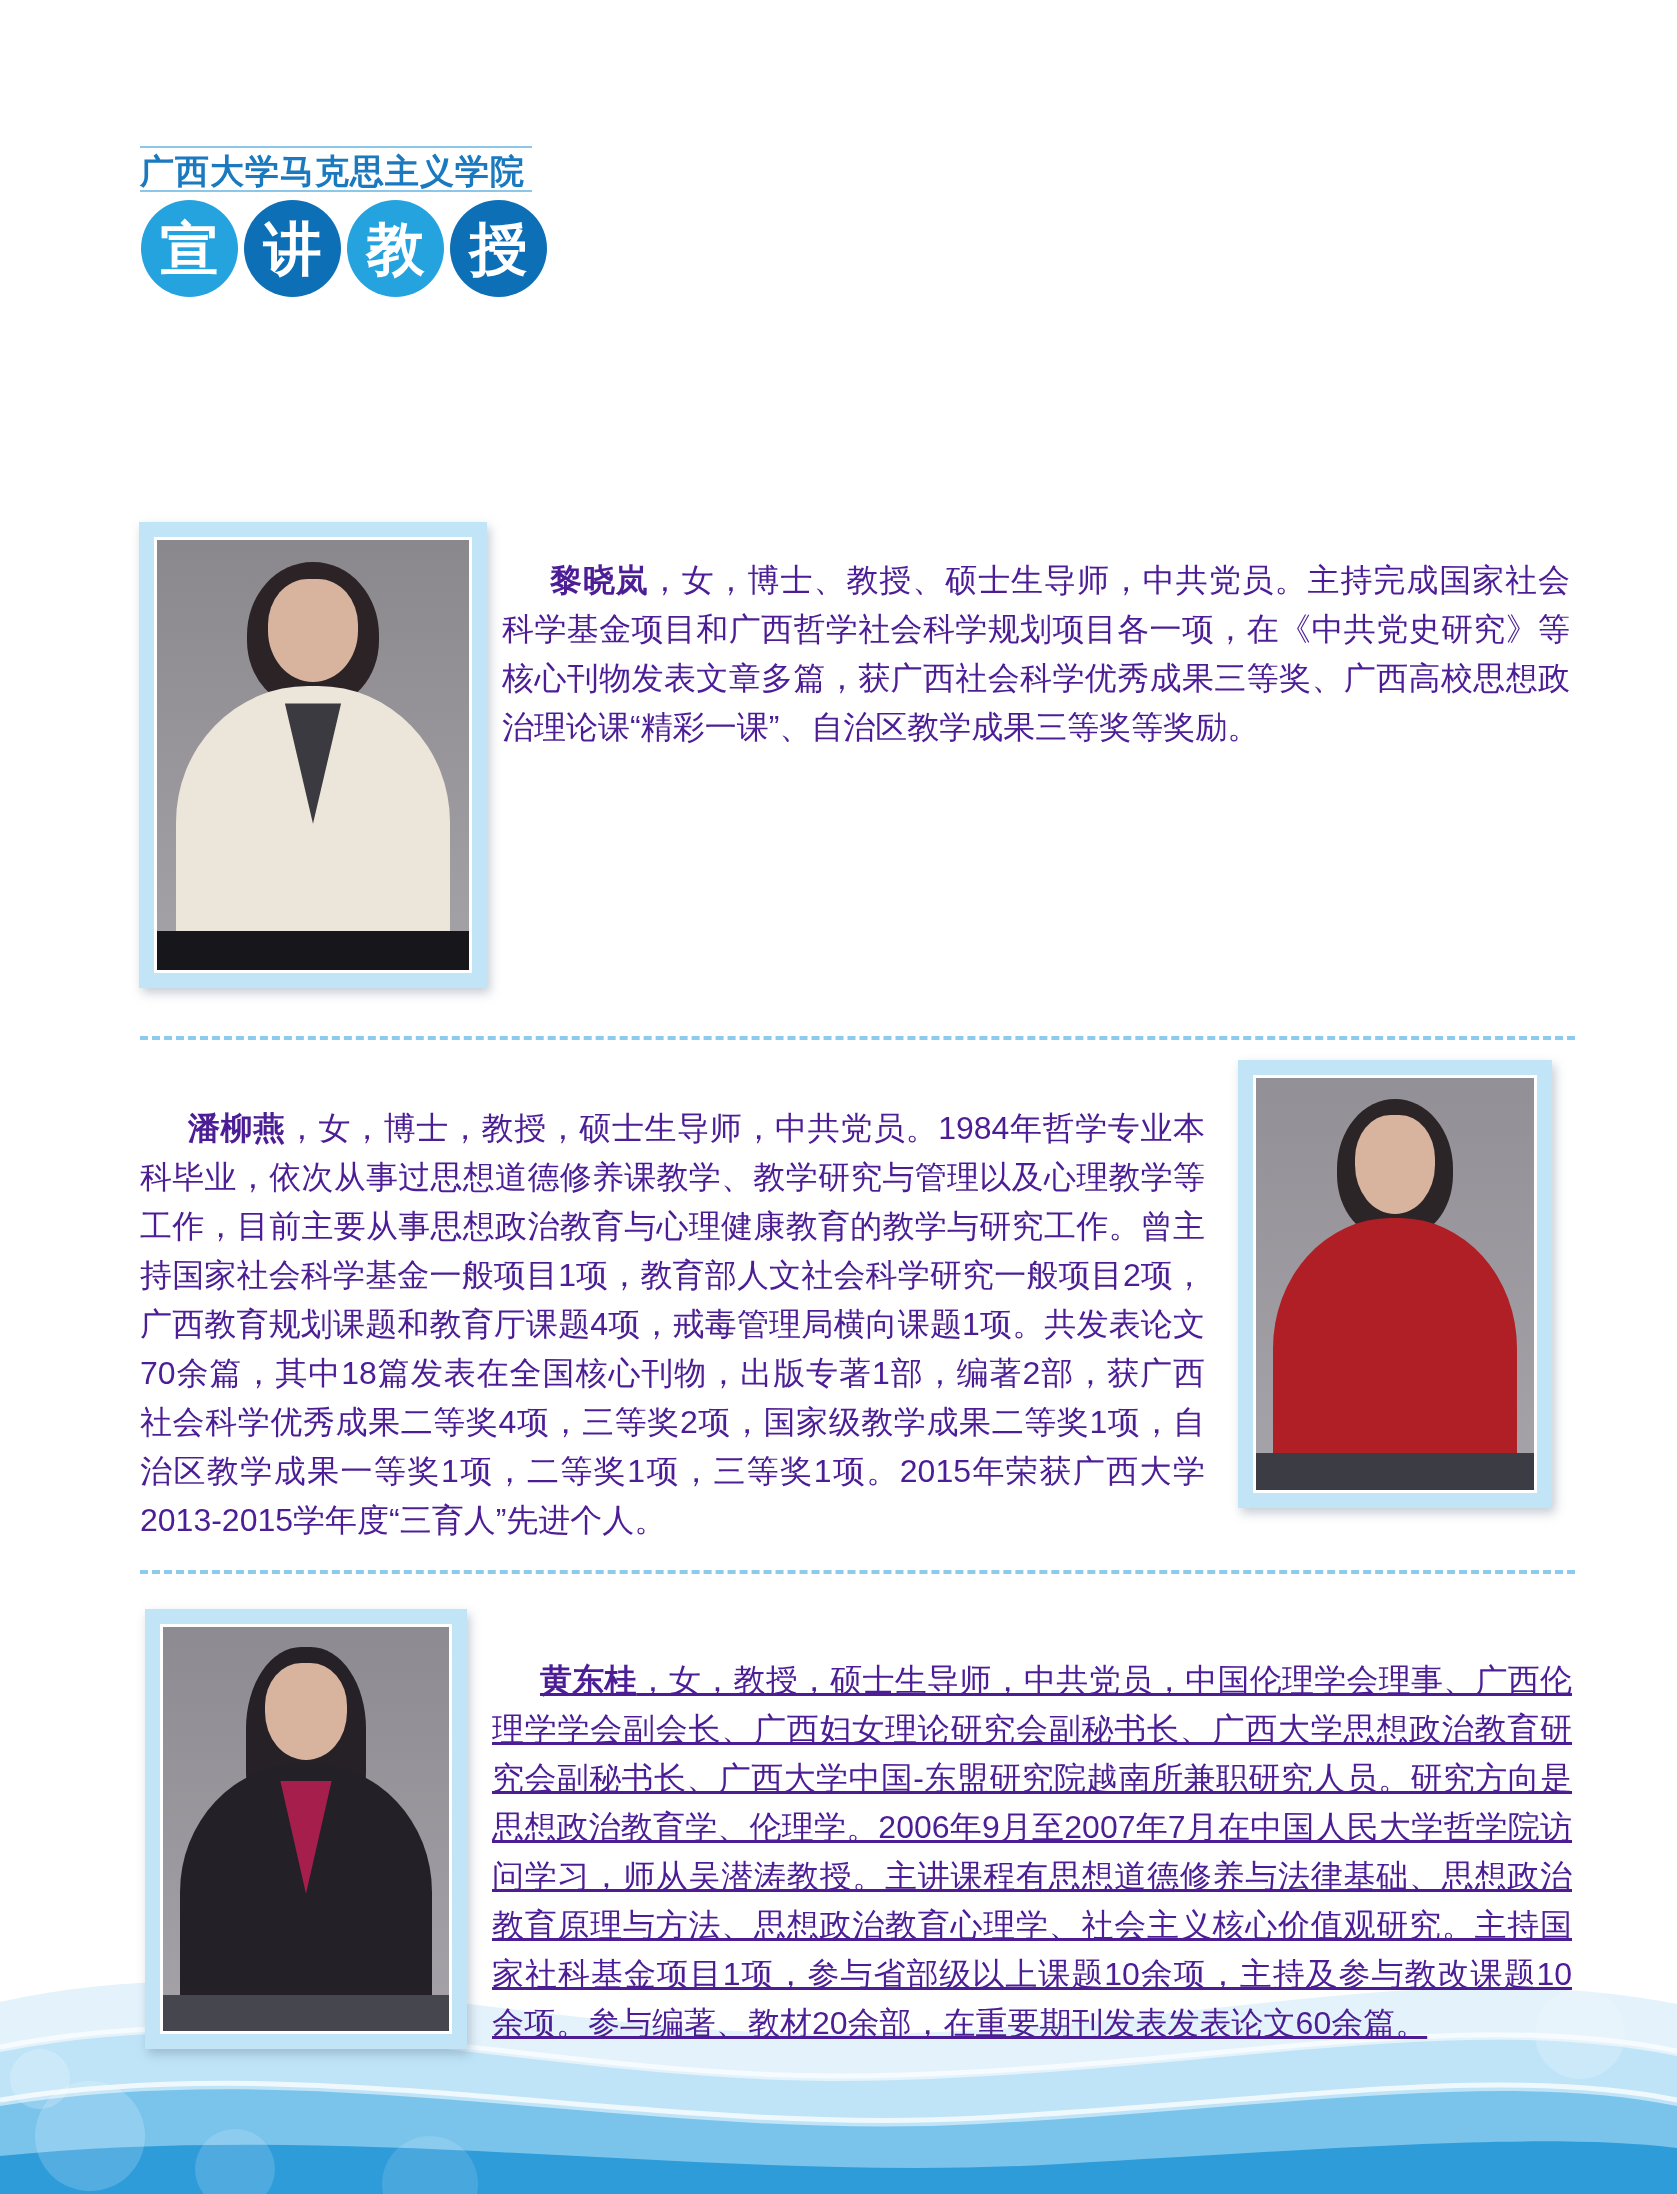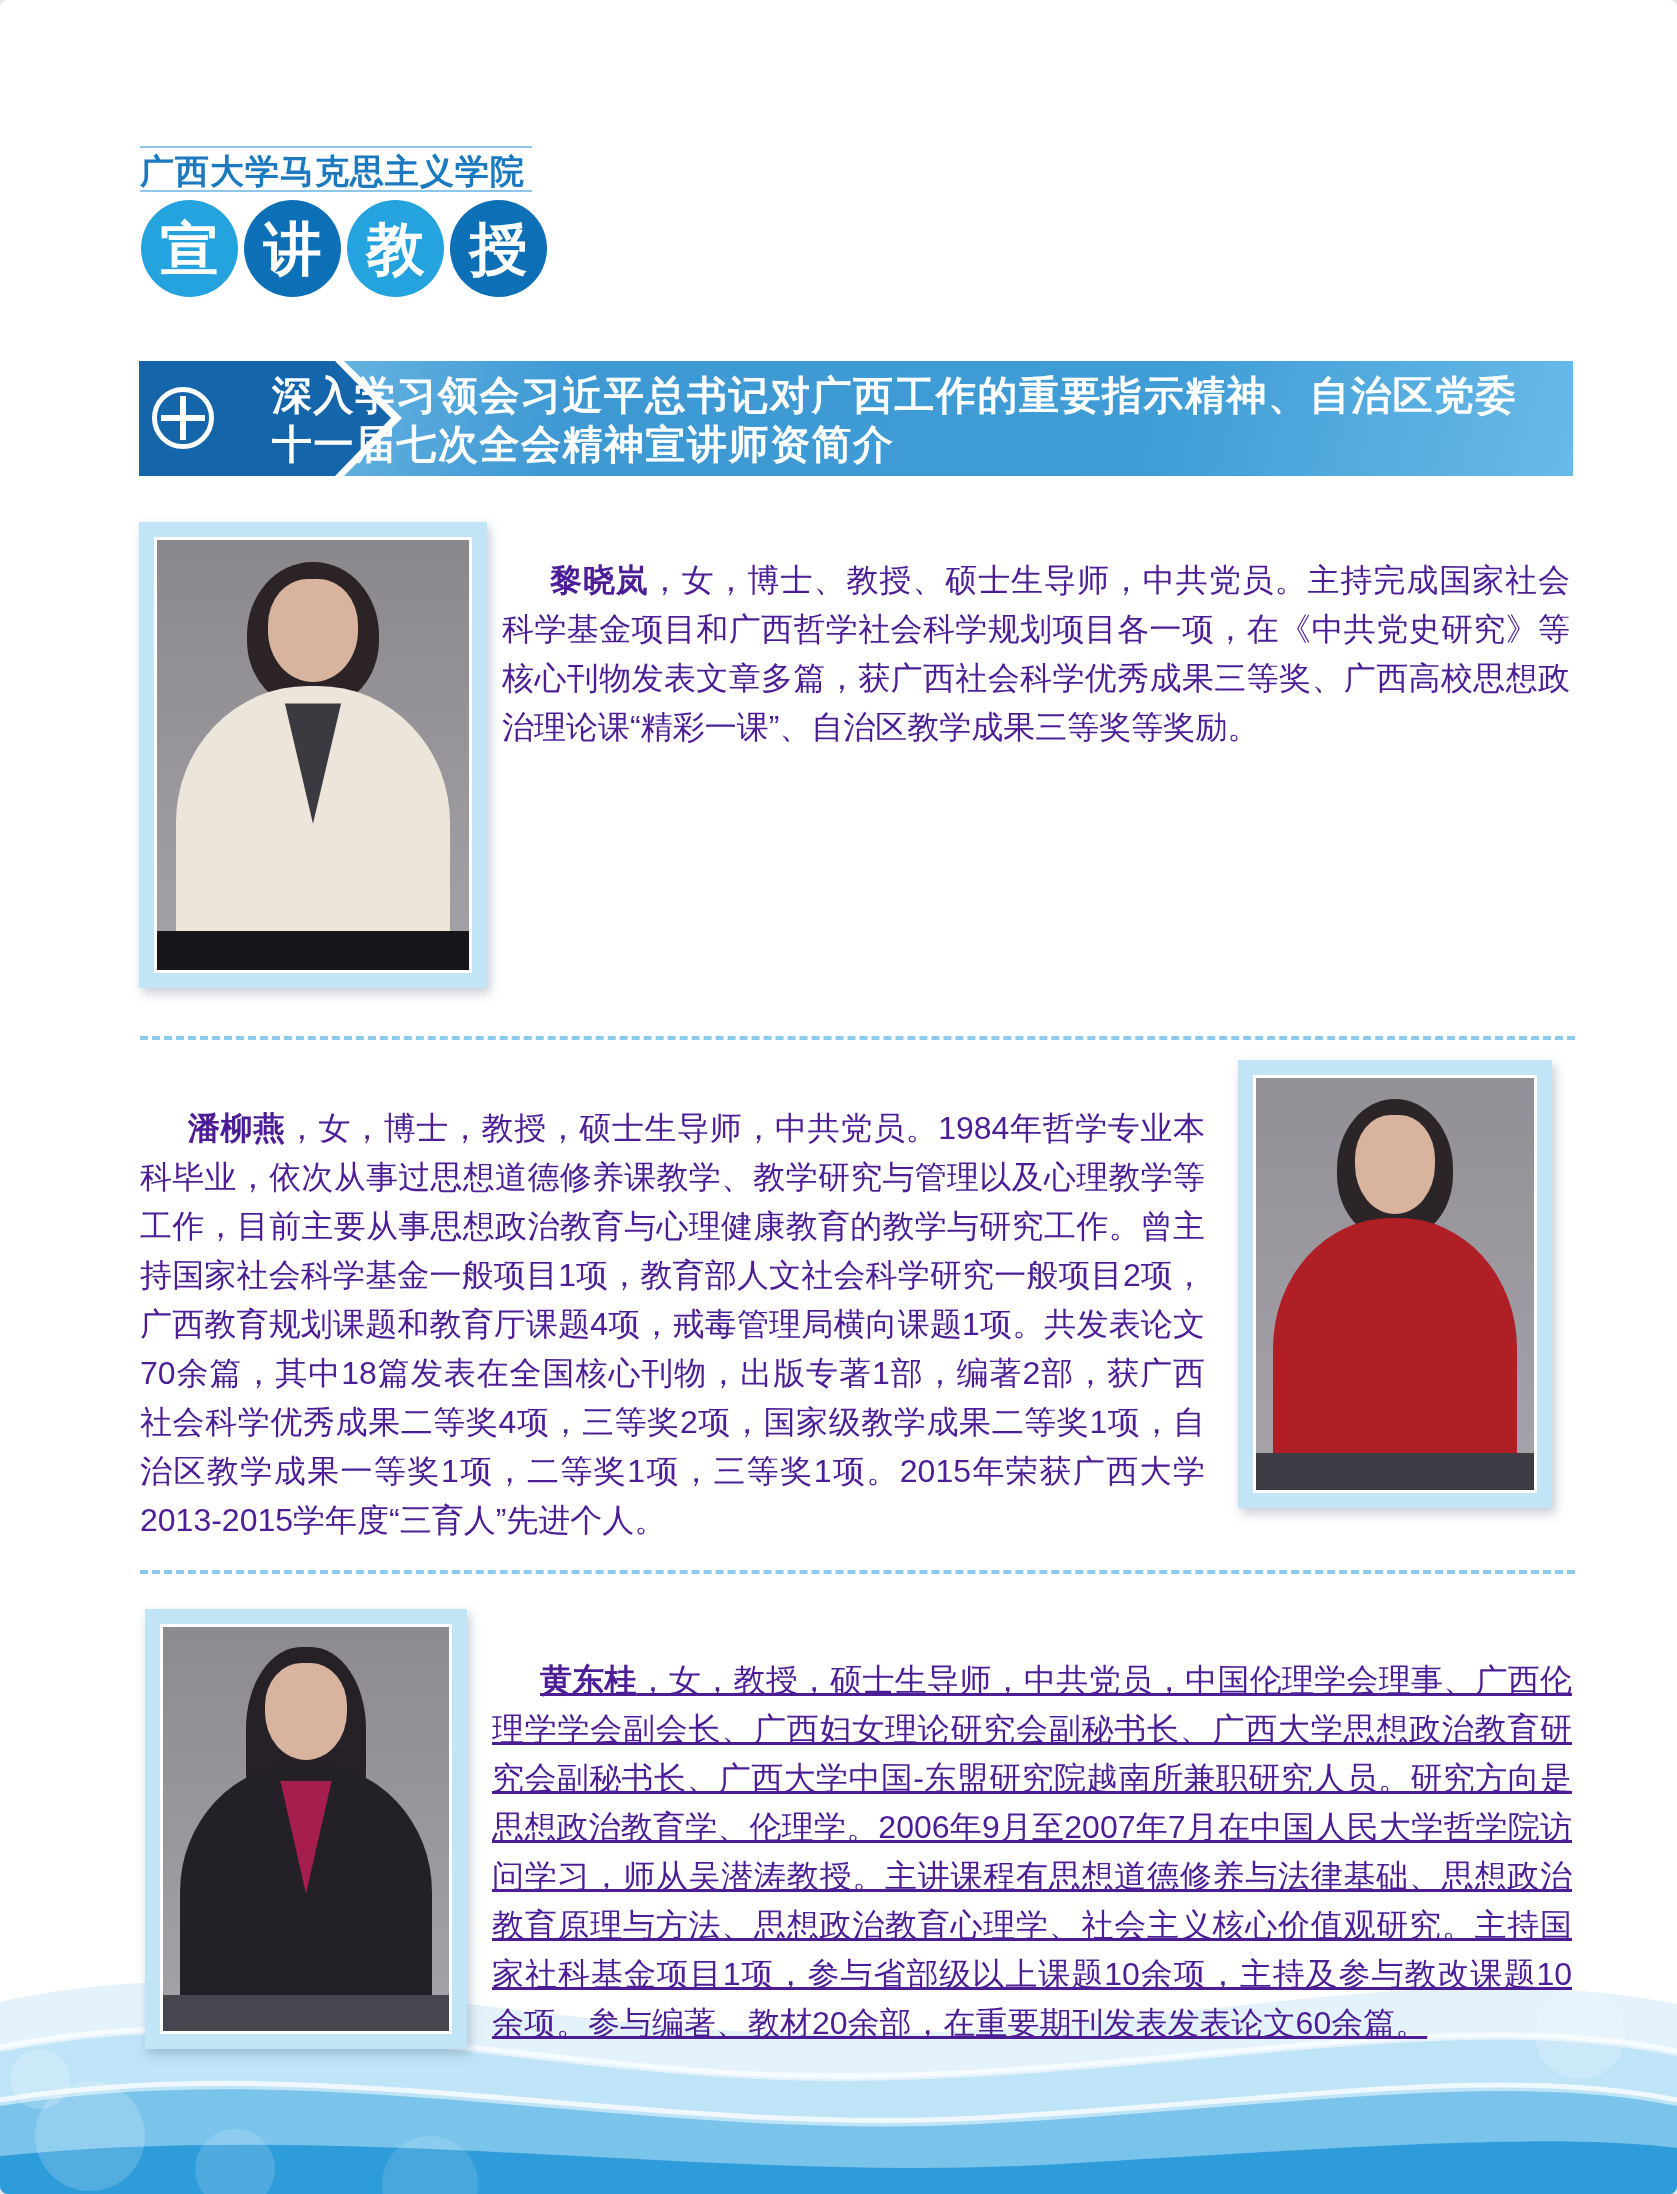--- a/index.html
+++ b/index.html
@@ -1,21 +1,20 @@
 <!DOCTYPE html>
 <html><head>
 <meta charset="utf-8">
 <style>
   html,body{margin:0;padding:0;background:#e8e8e8;}
   .page{
     position:relative;width:1677px;height:2194px;margin:0 auto;
     background:#ffffff;overflow:hidden;
     font-family:"Liberation Sans","DejaVu Sans",sans-serif;
     color:#141414;
-    border-radius:8px;
   }
   
   .inst-line{position:absolute;left:140px;width:392px;height:2px;background:#8cc6e9;}
   .inst-line.top{top:146px;}
   .inst-line.bottom{top:190px;}
   .inst-title{
     position:absolute;left:140px;top:149px;width:392px;
     font-size:34px;font-weight:bold;color:#1b7abf;letter-spacing:1px;white-space:nowrap;
   }
   .logo-row{position:absolute;left:141px;top:200px;display:flex;gap:6px;}
@@ -101,30 +100,20 @@
   <div class="inst-title">广西大学马克思主义学院</div>
   <div class="inst-line bottom"></div>
 
   <div class="logo-row">
     <div class="logo-badge" style="background: rgb(37, 163, 223);">宣</div>
     <div class="logo-badge" style="background: rgb(13, 111, 182);">讲</div>
     <div class="logo-badge" style="background: rgb(37, 163, 223);">教</div>
     <div class="logo-badge" style="background: rgb(13, 111, 182);">授</div>
   </div>
 
-  <div class="banner">
-    <div class="banner-badge-white"></div>
-    <div class="banner-badge-dark">
-      <div class="circle-plus"></div>
-    </div>
-    <div class="banner-text">
-      <div>深入学习领会习近平总书记对广西工作的重要指示精神、自治区党委</div>
-      <div>十一届七次全会精神宣讲师资简介</div>
-    </div>
-  </div>
 
   <div class="photo-frame frame-1">
     <div class="photo" style="--backdrop: #8a888d; --hair: #2b2326; --skin: #d8b49e; --coat: #ece5da; --accent: #3a3a40; --table: #17171b;">
       <div class="hair"></div>
       <div class="face"></div>
       <div class="coat"></div>
       <div class="innerwear"></div>
       <div class="table"></div>
     </div>
   </div>

